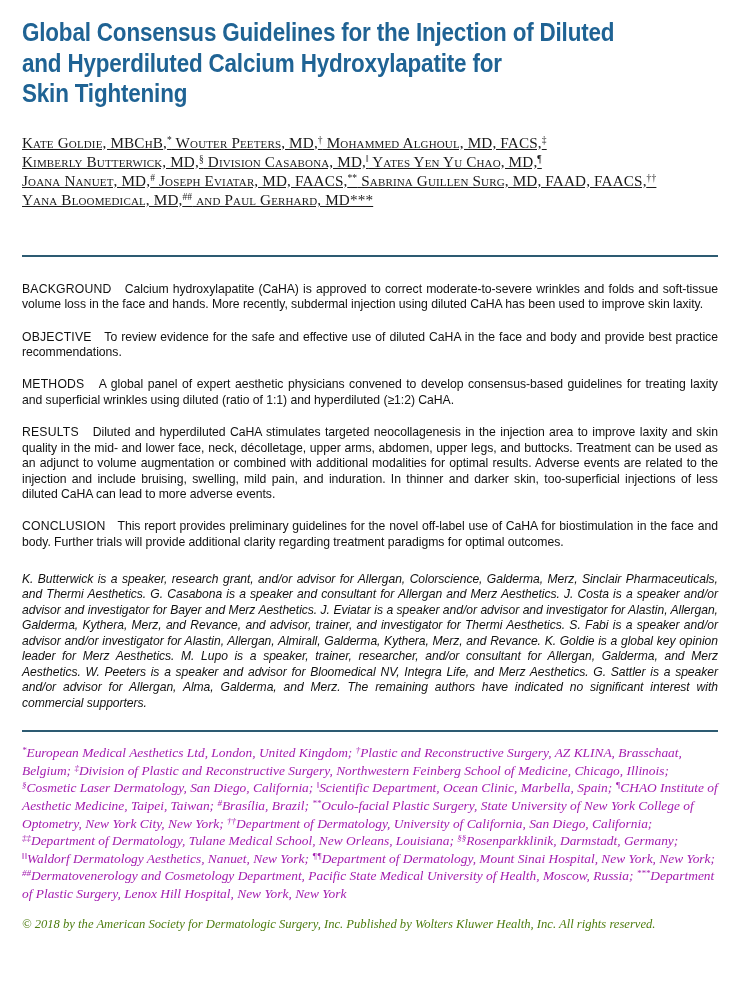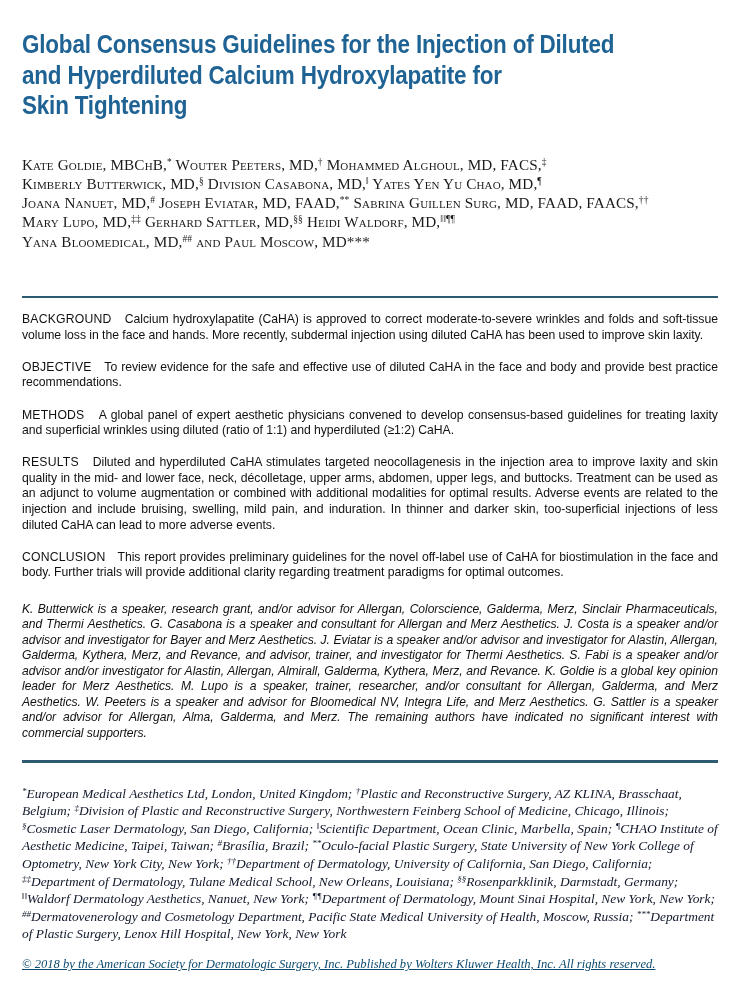--- a/index.html
+++ b/index.html
@@ -13,21 +13,21 @@
     overflow: hidden;
     font-family: "Liberation Sans", sans-serif;
     color: #111111;
     -webkit-font-smoothing: antialiased;
   }
   .page {
     position: relative;
     width: 740px;
     height: 1004px;
     box-sizing: border-box;
-    padding: 12px 22px;
+    padding: 0 22px;
   }
 
   
   .title {
     color: #1f6394;
     font-family: "Liberation Sans", sans-serif;
     font-weight: bold;
     font-size: 25.5px;
     line-height: 30.5px;
     letter-spacing: -0.2px;
@@ -37,43 +37,44 @@
     padding-top: 17px;
     margin: 0;
   }
 
   
   .authors {
     font-family: "Liberation Serif", serif;
     font-size: 15.2px;
     line-height: 19.3px;
     color: #1a1a1a;
-    margin-top: 34px;
+    margin-top: 24px;
     font-variant: small-caps;
     letter-spacing: 0.15px;
+    text-decoration: underline;
   }
   .authors sup {
     font-size: 9.5px;
     vertical-align: 5px;
     line-height: 0;
     font-variant: normal;
   }
 
   
   .rule {
     height: 2.2px;
     background: #2d5b72;
     width: 100%;
   }
   .rule-top { margin-top: 45px; }
   .rule-bottom { margin-top: 19px; }
 
   
   .abstract {
-    margin-top: 13px;
+    margin-top: 24px;
   }
   .abs-p {
     font-family: "Liberation Sans", sans-serif;
     font-size: 12.8px;
     line-height: 15.6px;
     text-align: justify;
     margin: 0 0 16.5px 0;
     transform: scaleX(0.955);
     transform-origin: left top;
     width: 104.7%;
@@ -101,57 +102,55 @@
     letter-spacing: -0.05px;
   }
 
   
   .affiliations {
     font-family: "Liberation Serif", serif;
     font-style: italic;
     font-size: 13.4px;
     line-height: 17.6px;
     text-align: left;
-    margin-top: 22px;
-    color: #0f172a;
+    margin-top: 12px;
+    color: #a21caf;
   }
   .affiliations sup {
     font-size: 9px;
     vertical-align: 4.5px;
     line-height: 0;
   }
 
   
   .copyright {
     font-family: "Liberation Serif", serif;
     font-style: italic;
     font-size: 12.6px;
     line-height: 16.4px;
-    color: #0c4a6e;
-    text-decoration: underline;
+    color: #4d7c0f;
   }
   .copyright div { white-space: nowrap; }
 </style>
 </head>
 <body>
 
 <div class="page">
 
   <h1 class="title" style="color: rgb(31, 99, 148);">
     <span>Global Consensus Guidelines for the Injection of Diluted</span><br>
     <span>and Hyperdiluted Calcium Hydroxylapatite for</span><br>
     <span>Skin Tightening</span>
   </h1>
 
   <div class="authors">
     <div><span>Kate Goldie, MBChB,</span><sup>*</sup><span> Wouter Peeters, MD,</span><sup>†</sup><span> Mohammed Alghoul, MD, FACS,</span><sup>‡</sup></div>
     <div><span>Kimberly Butterwick, MD,</span><sup>§</sup><span> Division Casabona, MD,</span><sup>‖</sup><span> Yates Yen Yu Chao, MD,</span><sup>¶</sup></div>
-    <div><span>Joana Nanuet, MD,</span><sup>#</sup><span> Joseph Eviatar, MD, FAAD,</span><sup>**</sup><span> Sabrina Guillen Surg, MD, FAAD, FAACS,</span><sup>††</sup></div>
-    <div><span>Mary Lupo, MD,</span><sup>‡‡</sup><span> Gerhard Sattler, MD,</span><sup>§§</sup><span> Heidi Waldorf, MD,</span><sup>‖‖¶¶</sup></div>
-    <div><span>Yana Bloomedical, MD,</span><sup>##</sup><span> and Paul Moscow, MD***</span></div>
+    <div><span>Joana Nanuet, MD,</span><sup>#</sup><span> Joseph Eviatar, MD, FAACS,</span><sup>**</sup><span> Sabrina Guillen Surg, MD, FAAD, FAACS,</span><sup>††</sup></div>
+    <div><span>Yana Bloomedical, MD,</span><sup>##</sup><span> and Paul Gerhard, MD***</span></div>
   </div>
 
   <div class="rule rule-top" style="background: rgb(45, 91, 114);"></div>
 
   <div class="abstract">
     <p class="abs-p"><span class="abs-label">BACKGROUND</span><span>Calcium hydroxylapatite (CaHA) is approved to correct moderate-to-severe wrinkles and folds and soft-tissue volume loss in the face and hands. More recently, subdermal injection using diluted CaHA has been used to improve skin laxity.</span></p>
     <p class="abs-p"><span class="abs-label">OBJECTIVE</span><span>To review evidence for the safe and effective use of diluted CaHA in the face and body and provide best practice recommendations.</span></p>
     <p class="abs-p"><span class="abs-label">METHODS</span><span>A global panel of expert aesthetic physicians convened to develop consensus-based guidelines for treating laxity and superficial wrinkles using diluted (ratio of 1:1) and hyperdiluted (≥1:2) CaHA.</span></p>
     <p class="abs-p"><span class="abs-label">RESULTS</span><span>Diluted and hyperdiluted CaHA stimulates targeted neocollagenesis in the injection area to improve laxity and skin quality in the mid- and lower face, neck, décolletage, upper arms, abdomen, upper legs, and buttocks. Treatment can be used as an adjunct to volume augmentation or combined with additional modalities for optimal results. Adverse events are related to the injection and include bruising, swelling, mild pain, and induration. In thinner and darker skin, too-superficial injections of less diluted CaHA can lead to more adverse events.</span></p>
     <p class="abs-p"><span class="abs-label">CONCLUSION</span><span>This report provides preliminary guidelines for the novel off-label use of CaHA for biostimulation in the face and body. Further trials will provide additional clarity regarding treatment paradigms for optimal outcomes.</span></p>

